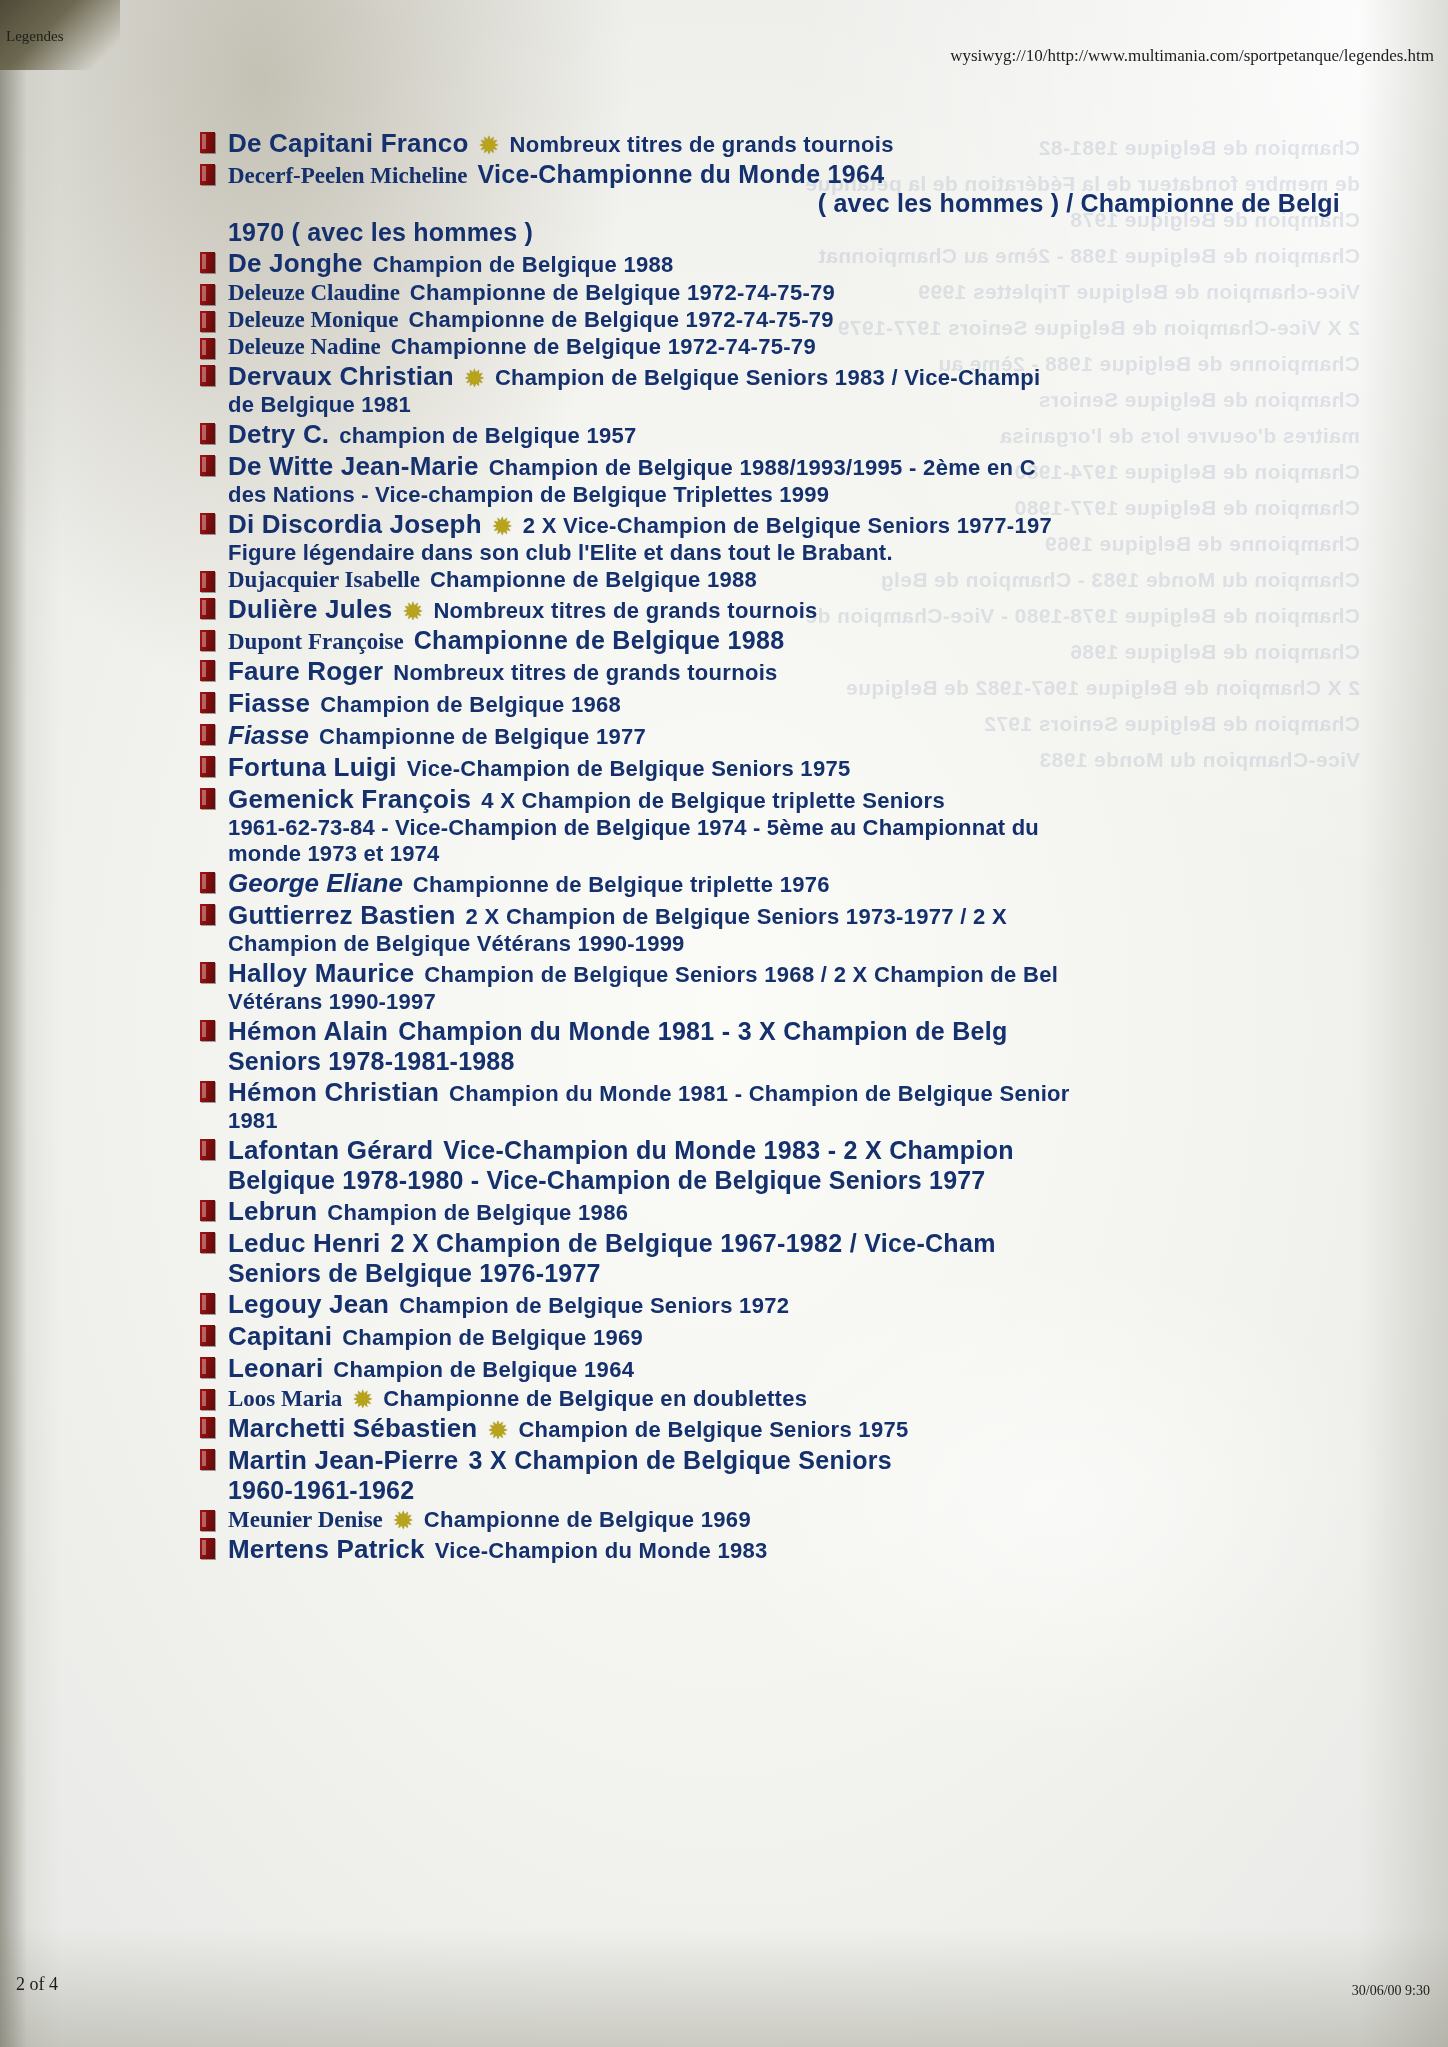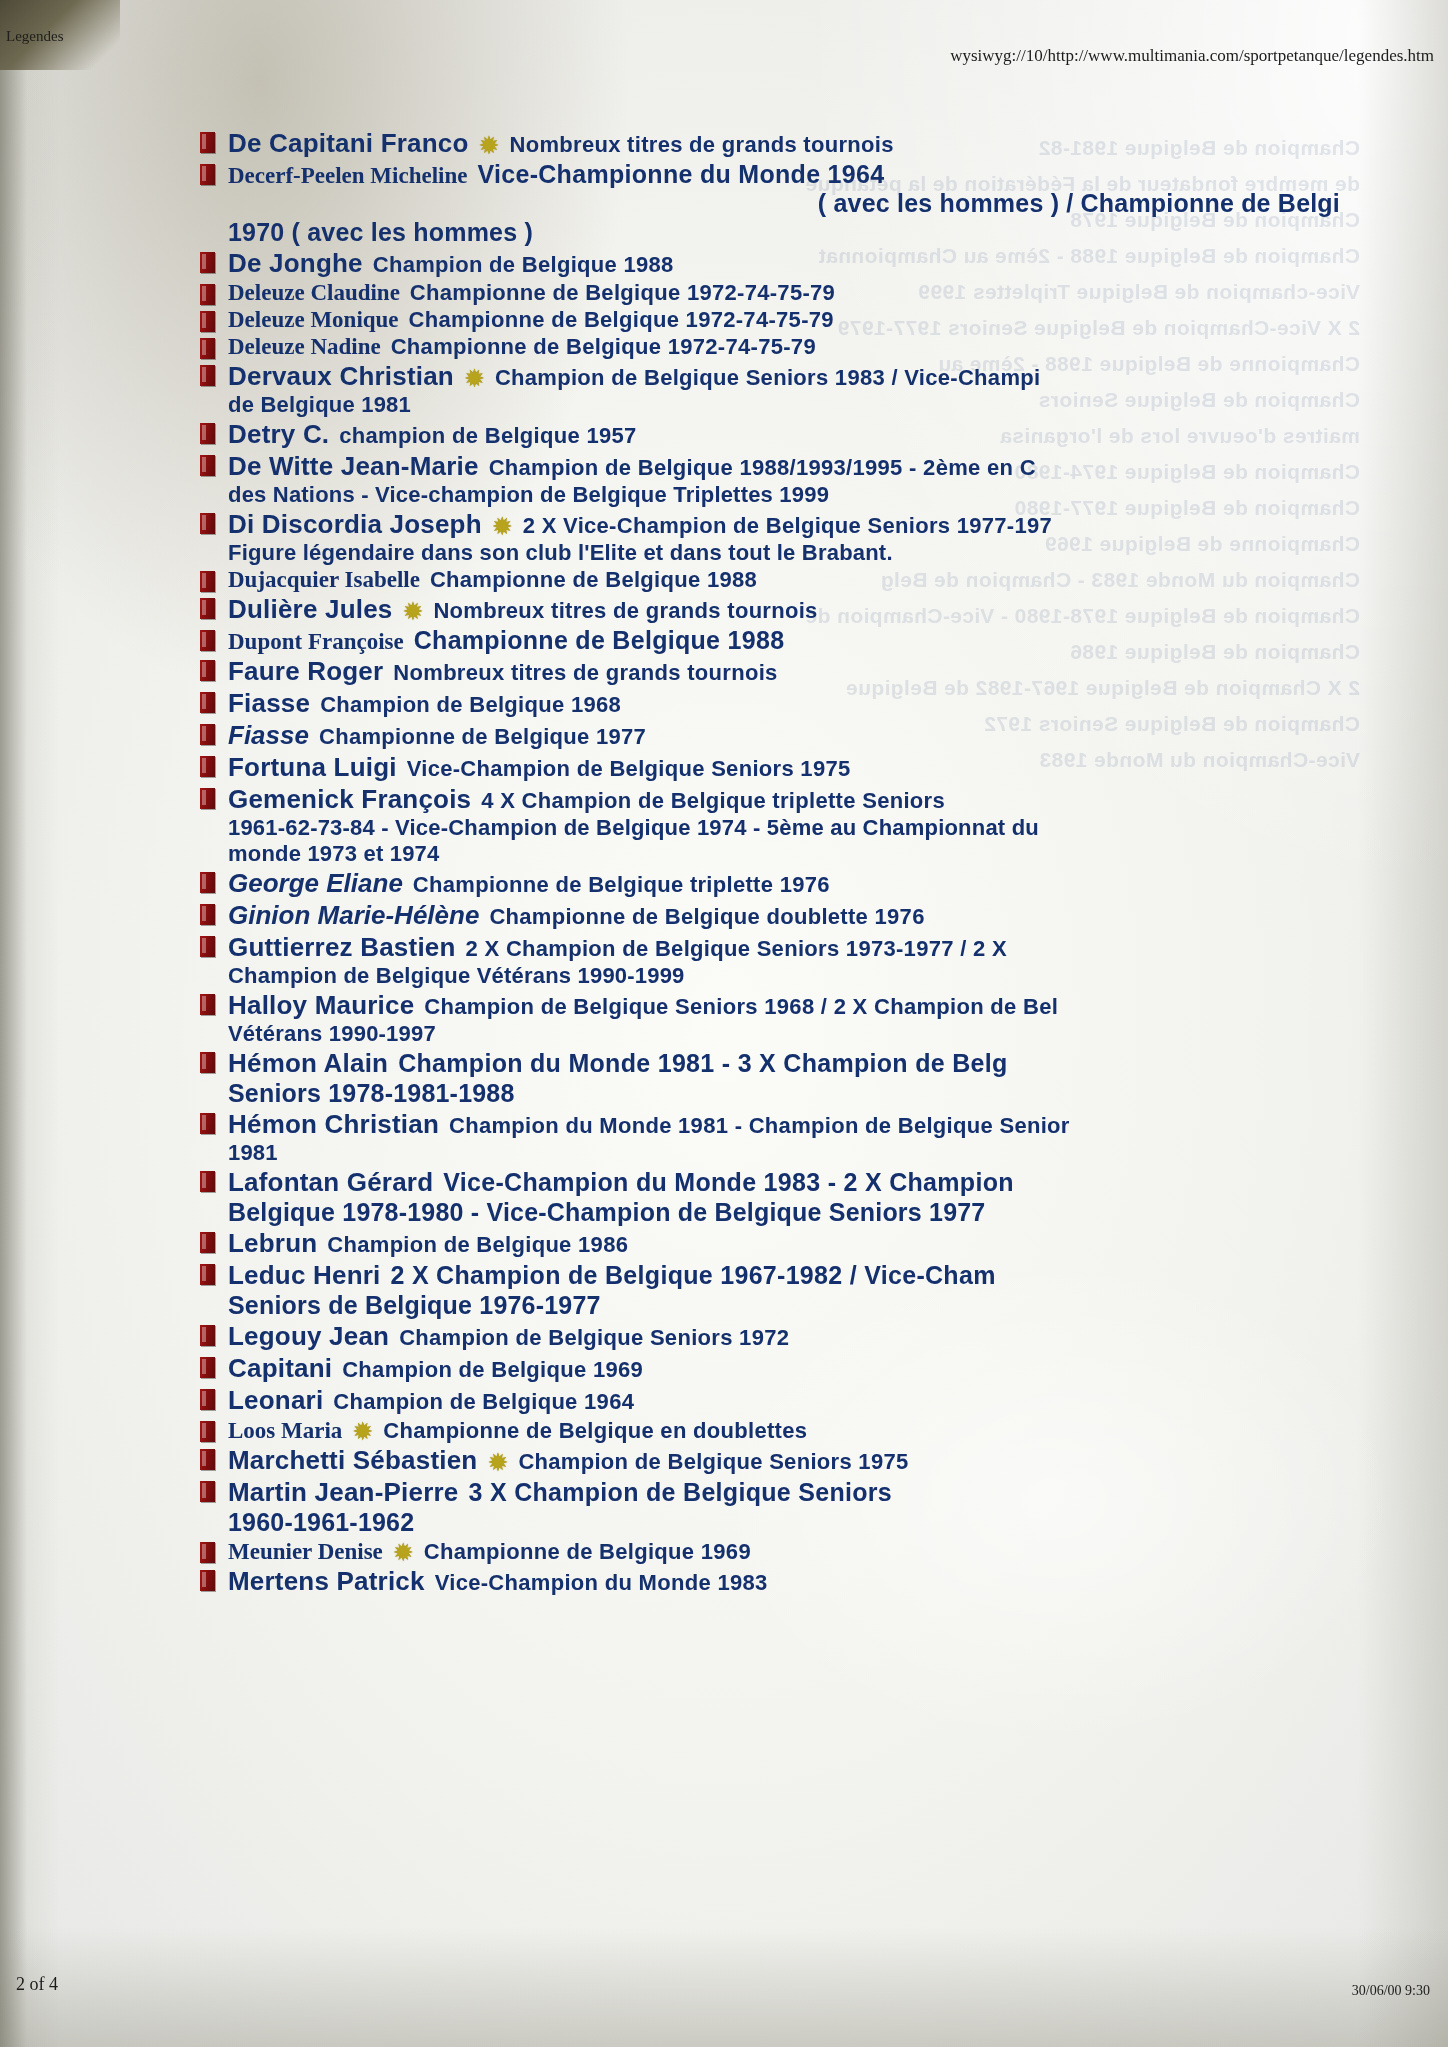--- a/index.html
+++ b/index.html
@@ -223,24 +223,20 @@
         <div class="line"><span class="nm big">Gemenick François</span><span class="sp"></span><span class="tx mid">4 X Champion de Belgique   triplette Seniors</span></div>
         <div class="cont mid">1961-62-73-84  -  Vice-Champion de Belgique 1974 - 5ème au Championnat du</div>
         <div class="cont mid">monde 1973 et 1974</div>
       </div>
       <div class="row">
         <span class="bullet"></span>
         <div class="line"><span class="nm ital">George Eliane</span><span class="sp"></span><span class="tx mid">Championne de Belgique triplette 1976</span></div>
       </div>
       <div class="row">
         <span class="bullet"></span>
-        <div class="line"><span class="nm ital">Ginion Marie-Hélène</span><span class="sp"></span><span class="tx mid">Championne de Belgique doublette   1976</span></div>
-      </div>
-      <div class="row">
-        <span class="bullet"></span>
         <div class="line"><span class="nm big">Guttierrez Bastien</span><span class="sp"></span><span class="tx mid">2 X Champion de Belgique Seniors 1973-1977  / 2 X</span></div>
         <div class="cont mid">Champion de Belgique Vétérans 1990-1999</div>
       </div>
       <div class="row">
         <span class="bullet"></span>
         <div class="line"><span class="nm big">Halloy Maurice</span><span class="sp"></span><span class="tx mid">Champion de Belgique Seniors 1968 / 2 X Champion de Bel</span></div>
         <div class="cont mid">Vétérans 1990-1997</div>
       </div>
       <div class="row">
         <span class="bullet"></span>

